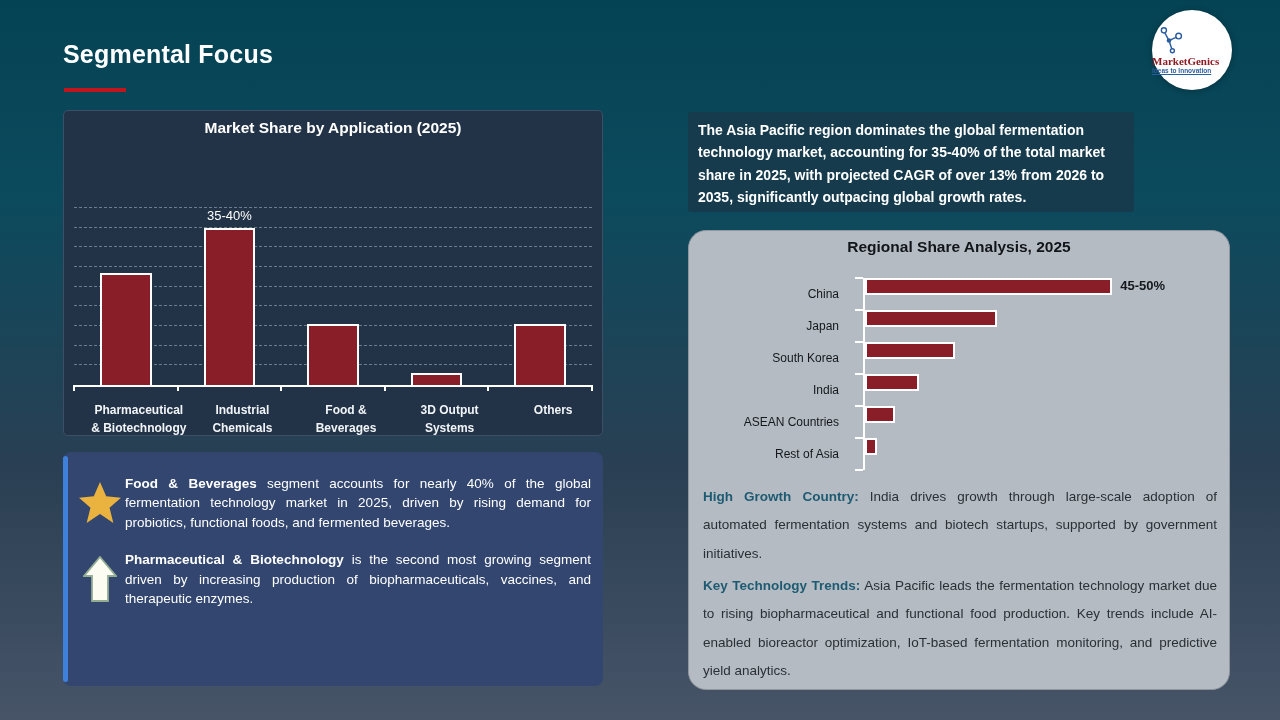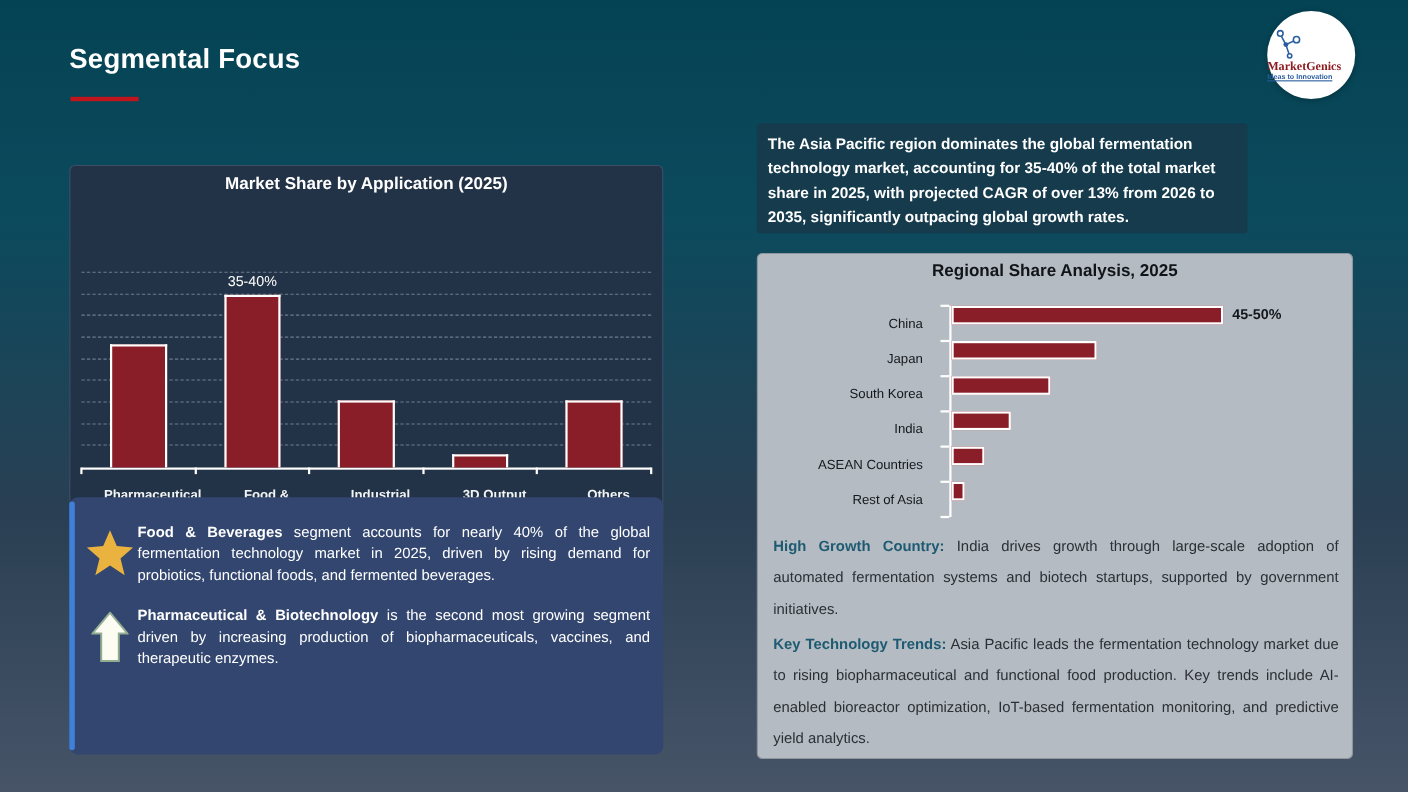--- a/index.html
+++ b/index.html
@@ -10,21 +10,21 @@
   .page-title{position:absolute;left:63px;top:40px;font-size:25px;font-weight:bold;color:#ffffff;letter-spacing:.2px;}
   .title-underline{position:absolute;left:64px;top:88px;width:62px;height:4px;background:#c0151c;}
   
   .logo{position:absolute;left:1152px;top:10px;width:80px;height:80px;background:#fff;border-radius:50%;
     display:flex;flex-direction:column;align-items:flex-start;justify-content:center;box-shadow:0 1px 6px rgba(0,0,0,.3);}
   .logo svg{width:34px;height:30px;}
   .logo-name{font-family:"Liberation Serif",serif;font-weight:bold;font-size:11px;color:#8c1c22;line-height:1.1;}
   .logo-tagline{font-size:6.5px;color:#2a5d9f;font-weight:bold;text-decoration:underline;line-height:1.3;}
   
   .app-chart{position:absolute;left:63px;top:110px;width:540px;height:326px;background:#233347;
-    border:1px solid #3c4f66;border-radius:5px;box-sizing:border-box;margin-top:40px;}
+    border:1px solid #3c4f66;border-radius:5px;box-sizing:border-box;}
   .app-chart-title{text-align:center;margin-top:8px;font-size:15.5px;font-weight:bold;color:#ffffff;}
   .plot{position:absolute;left:10px;top:93px;width:518px;height:181px;border-bottom:2px solid #fff;}
   .gridline{position:absolute;left:0;right:0;height:0;border-top:1px dashed rgba(200,215,228,.45);}
   .vbar{position:absolute;bottom:0;width:10%;border:2px solid #fff;border-bottom:none;box-sizing:border-box;}
   .vbar-label{position:absolute;text-align:center;color:#ffffff;font-size:13px;}
   .xtick{position:absolute;top:100%;width:2px;height:6px;background:#fff;}
   .xlabels{position:absolute;left:23px;top:290px;width:518px;display:flex;}
   .xlabel{flex:1;text-align:center;color:#f2f5f8;font-weight:bold;font-size:12px;line-height:1.5;white-space:pre-line;}
   
   .insights{position:absolute;left:63px;top:452px;width:540px;height:234px;background:#32466f;border-radius:8px;
@@ -32,21 +32,21 @@
   .insights::before{content:"";position:absolute;left:0;top:4px;bottom:4px;width:5px;background:#3f80da;border-radius:3px;}
   .insight{display:flex;align-items:center;}
   .insight + .insight{margin-top:18px;}
   .icon-wrap{flex:0 0 50px;display:flex;justify-content:center;align-items:center;}
   .insight-text{margin:0;color:#ffffff;font-size:13.5px;line-height:1.44;text-align:justify;}
   
   .callout{position:absolute;left:688px;top:112px;width:446px;height:100px;background:#153b4d;border-radius:3px;
     color:#fff;font-weight:bold;font-size:14px;line-height:1.6;text-align:left;padding:7px 10px;box-sizing:border-box;}
   
   .regional{position:absolute;left:688px;top:230px;width:542px;height:460px;background:#b5bbc2;
-    border:1px solid #8f969e;border-radius:5px;box-sizing:border-box;}
+    border:1px solid #8f969e;border-radius:18px;box-sizing:border-box;}
   .regional-title{text-align:center;margin-top:7px;font-size:15.5px;font-weight:bold;color:#111519;}
   .hchart{position:absolute;left:14px;top:47px;width:514px;height:192px;}
   .hrow{display:flex;align-items:center;height:32px;}
   .hlabel{flex:0 0 160px;box-sizing:border-box;padding-right:24px;text-align:right;font-weight:normal;font-size:12px;color:#14181d;}
   .htrack{flex:0 0 300px;width:300px;height:100%;display:flex;align-items:flex-start;border-left:2px solid #fff;position:relative;}
   .hbar{height:17px;border:2px solid #fff;box-sizing:border-box;}
   .hval{margin-left:8px;font-weight:bold;font-size:13px;color:#14181d;white-space:nowrap;}
   .htick{position:absolute;left:152px;width:8px;height:2px;background:#fff;}
   .notes{position:absolute;left:14px;top:252px;width:514px;}
   .note{font-size:13.5px;line-height:2.1;color:#2b2f36;text-align:justify;margin:0 0 4px 0;}
@@ -95,24 +95,24 @@
         <div class="xtick" style="left: calc(40% - 1px);"></div>
         <div class="vbar" style="left: 65%; height: 6.52174%; background: rgb(138, 30, 40);"></div>
         <div class="xtick" style="left: calc(60% - 1px);"></div>
         <div class="vbar" style="left: 85%; height: 33.6957%; background: rgb(138, 30, 40);"></div>
         <div class="xtick" style="left: calc(80% - 1px);"></div>
         <div class="xtick" style="left: calc(100% - 1px);"></div>
       </div>
     <div class="xlabels">
         <div class="xlabel">Pharmaceutical
 &amp; Biotechnology</div>
+        <div class="xlabel">Industrial
+Chemicals</div>
         <div class="xlabel">Food &amp;
 Beverages</div>
-        <div class="xlabel">Industrial
-Chemicals</div>
         <div class="xlabel">3D Output
 Systems</div>
         <div class="xlabel">Others</div>
       </div>
   </div>
 
   <div class="insights">
       <div class="insight">
         <div class="icon-wrap">
           <svg width="44" height="42" viewBox="0 0 46 44">

